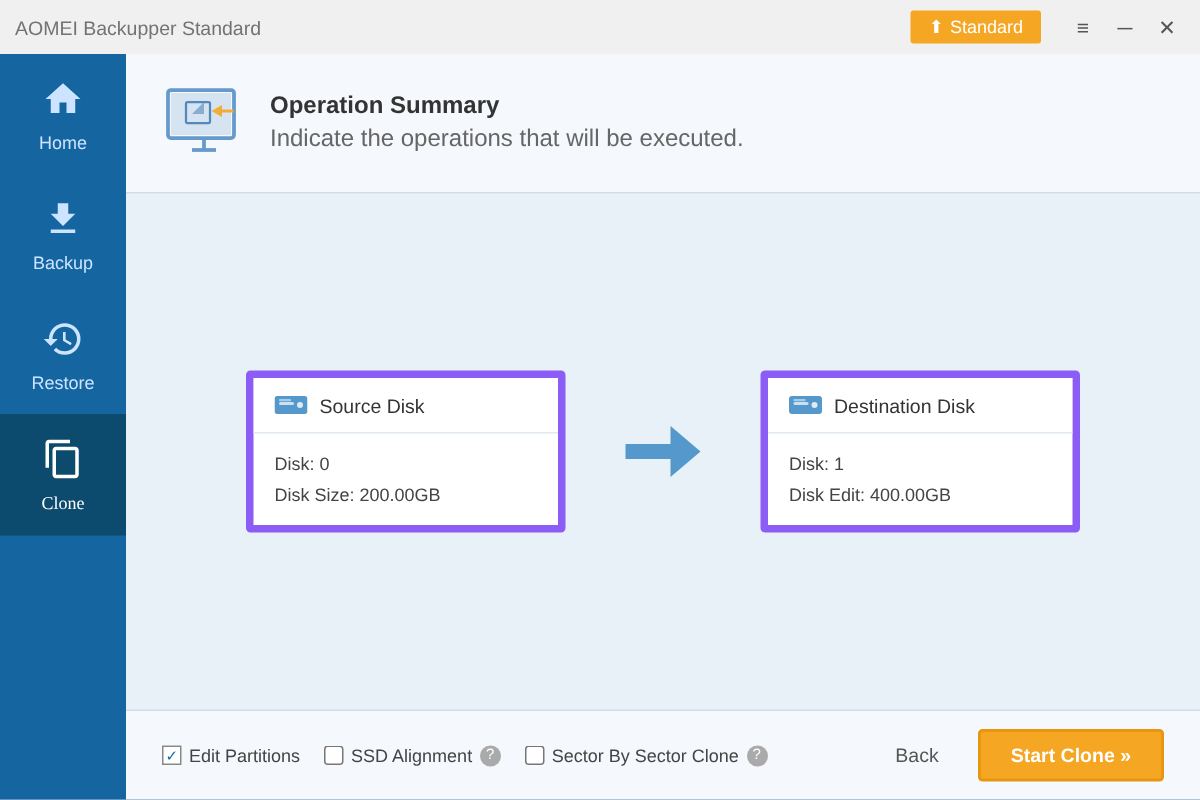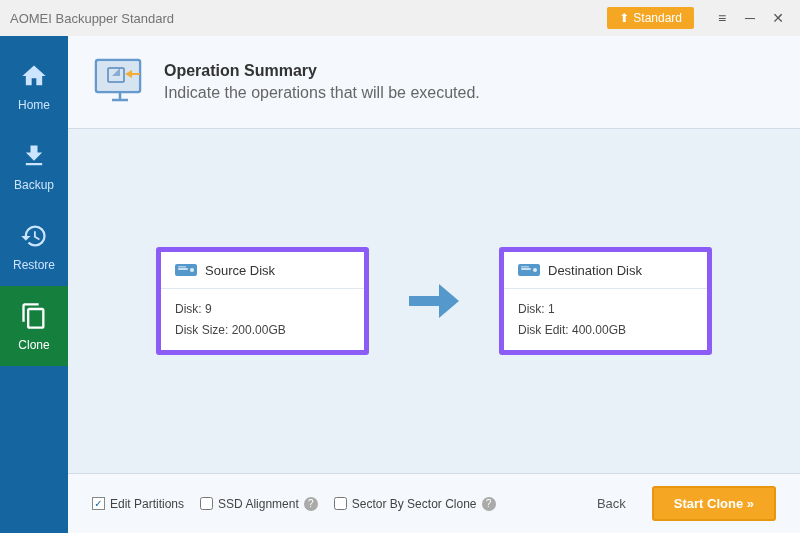--- a/index.html
+++ b/index.html
@@ -57,41 +57,41 @@
     }
 
     
     .app-body {
       display: flex;
       height: calc(533px - 36px);
     }
 
     
     .sidebar {
-      width: 68px;
+      width: 84px;
       background: #1565a0;
       display: flex;
       flex-direction: column;
       align-items: center;
-      padding-top: 10px;
     }
     .sidebar-item {
       width: 100%;
       display: flex;
       flex-direction: column;
       align-items: center;
       padding: 14px 0;
       cursor: pointer;
       color: #cce4ff;
       font-size: 12px;
       gap: 6px;
     }
     .sidebar-item.active {
-      background: #15803d;
+      background: #0c4a6e;
       color: white;
+      font-family: Liberation Serif, serif;
     }
     .sidebar-icon {
       width: 32px;
       height: 32px;
       display: flex;
       align-items: center;
       justify-content: center;
     }
     .sidebar-icon svg {
       width: 28px;
@@ -361,21 +361,21 @@
         <div class="disk-card-header">
           <svg width="22" height="16" viewBox="0 0 22 16">
             <rect x="0" y="2" width="22" height="12" rx="2" fill="#5599cc"></rect>
             <circle cx="17" cy="8" r="2" fill="white" opacity="0.8"></circle>
             <rect x="3" y="6" width="10" height="2" rx="1" fill="white" opacity="0.7"></rect>
             <rect x="3" y="4" width="8" height="1.5" rx="0.5" fill="white" opacity="0.5"></rect>
           </svg>
           <span>Source Disk</span>
         </div>
         <div class="disk-card-body">
-          <div>Disk: 9</div>
+          <div>Disk: 0</div>
           <div>Disk Size: 200.00GB</div>
         </div>
       </div>
 
       <div class="arrow-container">
         <div class="arrow-right"></div>
       </div>
 
       <div class="disk-card">
         <div class="disk-card-header">

